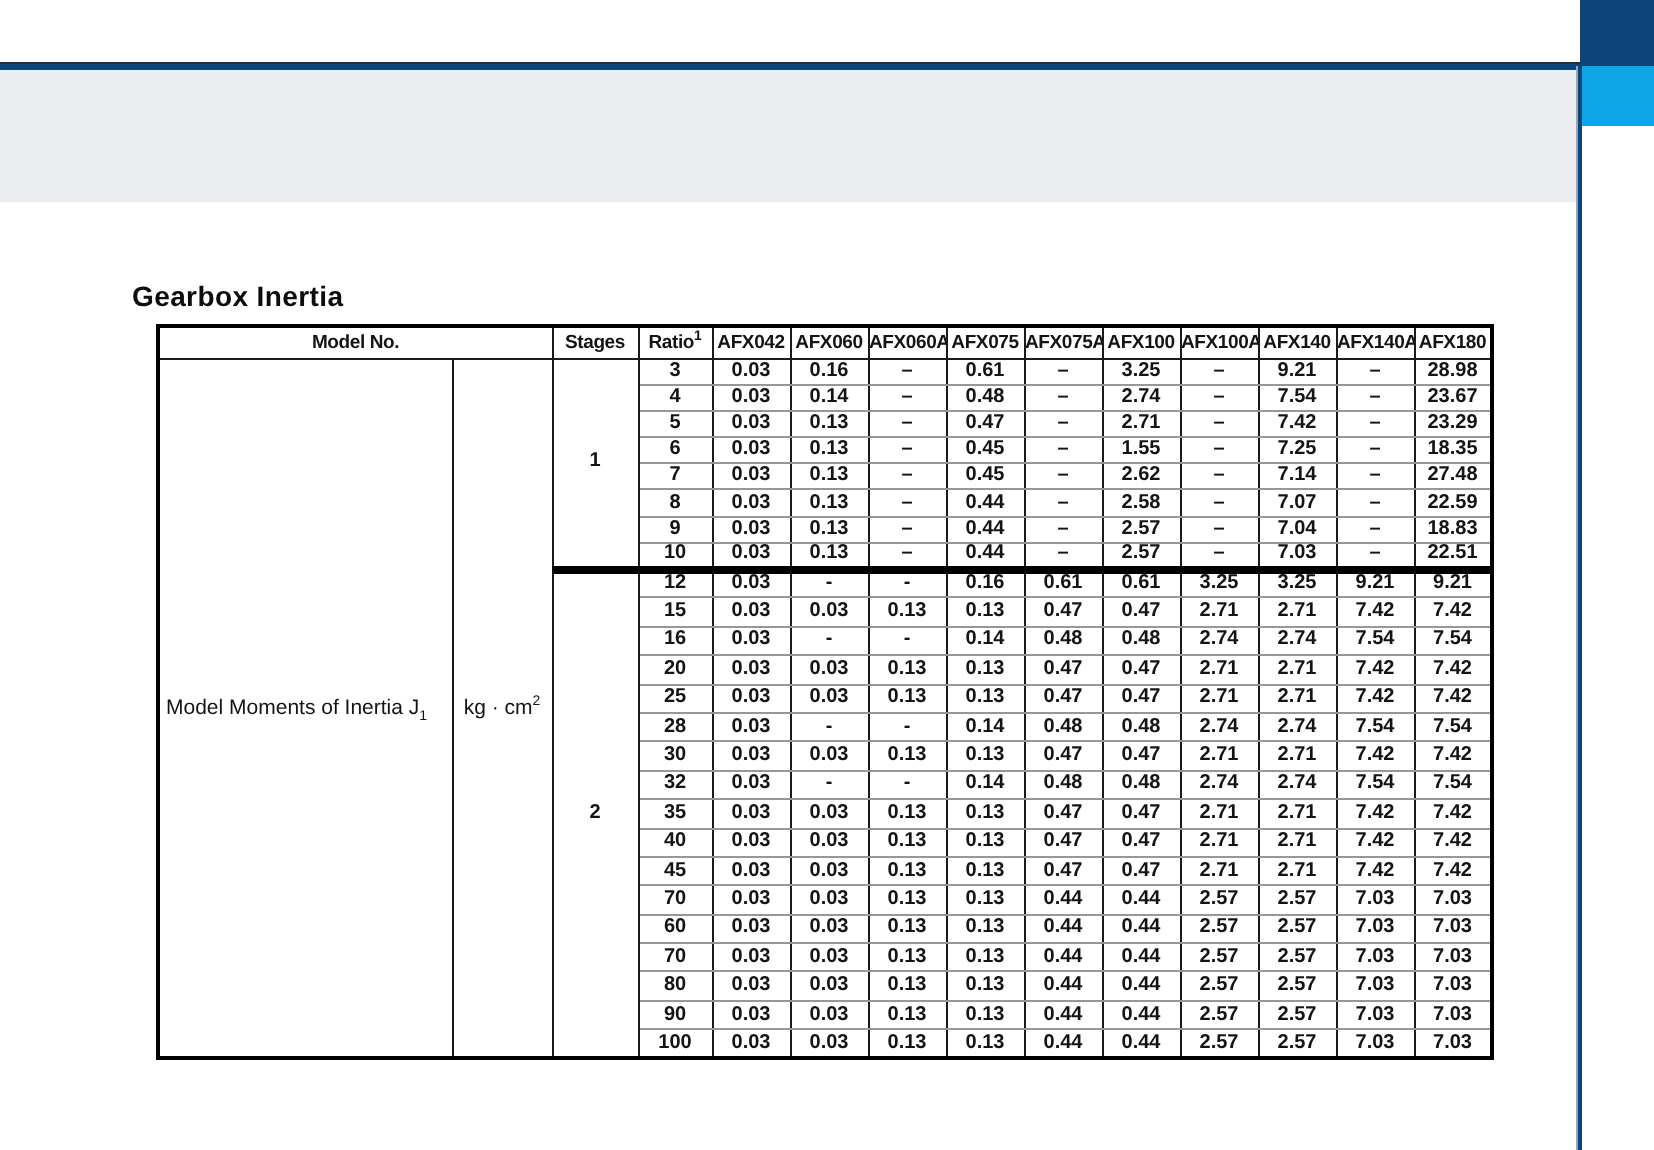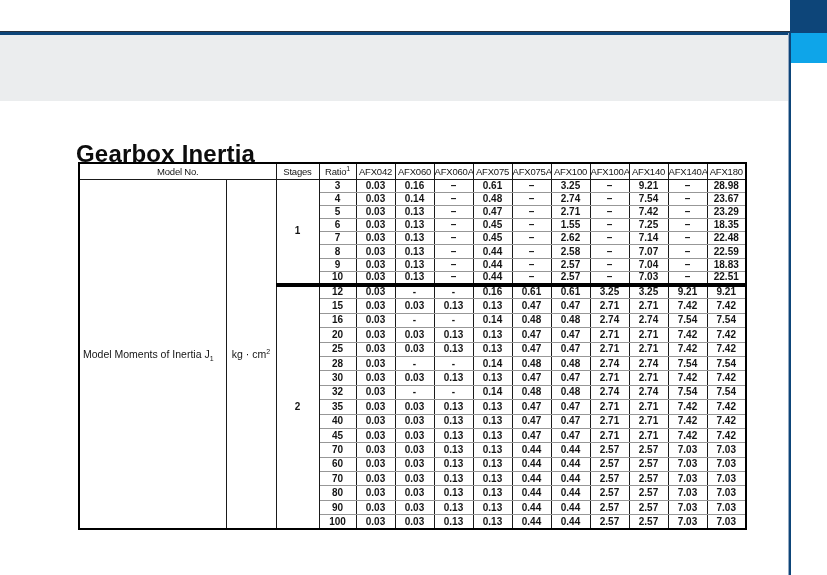--- a/index.html
+++ b/index.html
@@ -23,35 +23,35 @@
   }
   .gray-band {
     position:absolute; top:35px; left:0; width:789px; height:66px;
     background:var(--band, #ebedee);
   }
   .side-line {
     position:absolute; top:33px; left:788px; width:3px; height:542px;
     background:var(--navy, #0d4579); border-left:1px solid #93a9c2;
   }
   .title {
-    position:absolute; top:140px; left:76px;
-    font-size:24px; font-weight:bold; color:#0d0d0d; letter-spacing:0.2px;
+    position:absolute; top:140px; left:66px;
+    font-size:14px; font-weight:bold; color:#0d0d0d; letter-spacing:0.2px;
   }
   table.inertia {
     position:absolute; top:162px; left:78px; width:667px;
     border-collapse:collapse; table-layout:fixed;
     border:2px solid #000;
   }
   th, td {
     text-align:center; vertical-align:middle; padding:0; line-height:1;
     border-left:1.5px solid #1a1a1a; border-right:1.5px solid #1a1a1a;
     overflow:hidden; white-space:nowrap;
   }
   thead th {
-    font-size:9.5px; font-weight:normal; height:16px;
+    font-size:9.5px; font-weight:bold; height:16px;
     border-bottom:1.5px solid #1a1a1a; letter-spacing:-0.2px;
   }
   tbody td {
     font-size:10px; font-weight:bold;
     border-top:1px solid #979797; border-bottom:1px solid #979797;
   }
   tr.g0 { height:13.2px; }
   tr.g1 { height:14.4px; }
   td.rowlabel {
     text-align:left; padding-left:3px; font-size:10.5px; font-weight:normal;
@@ -170,21 +170,21 @@
         <td class="ratio">7</td>
         <td>0.03</td>
         <td>0.13</td>
         <td>–</td>
         <td>0.45</td>
         <td>–</td>
         <td>2.62</td>
         <td>–</td>
         <td>7.14</td>
         <td>–</td>
-        <td>22.48</td>
+        <td>27.48</td>
       </tr>
       <tr class="g0">
         <td class="ratio">8</td>
         <td>0.03</td>
         <td>0.13</td>
         <td>–</td>
         <td>0.44</td>
         <td>–</td>
         <td>2.58</td>
         <td>–</td>

